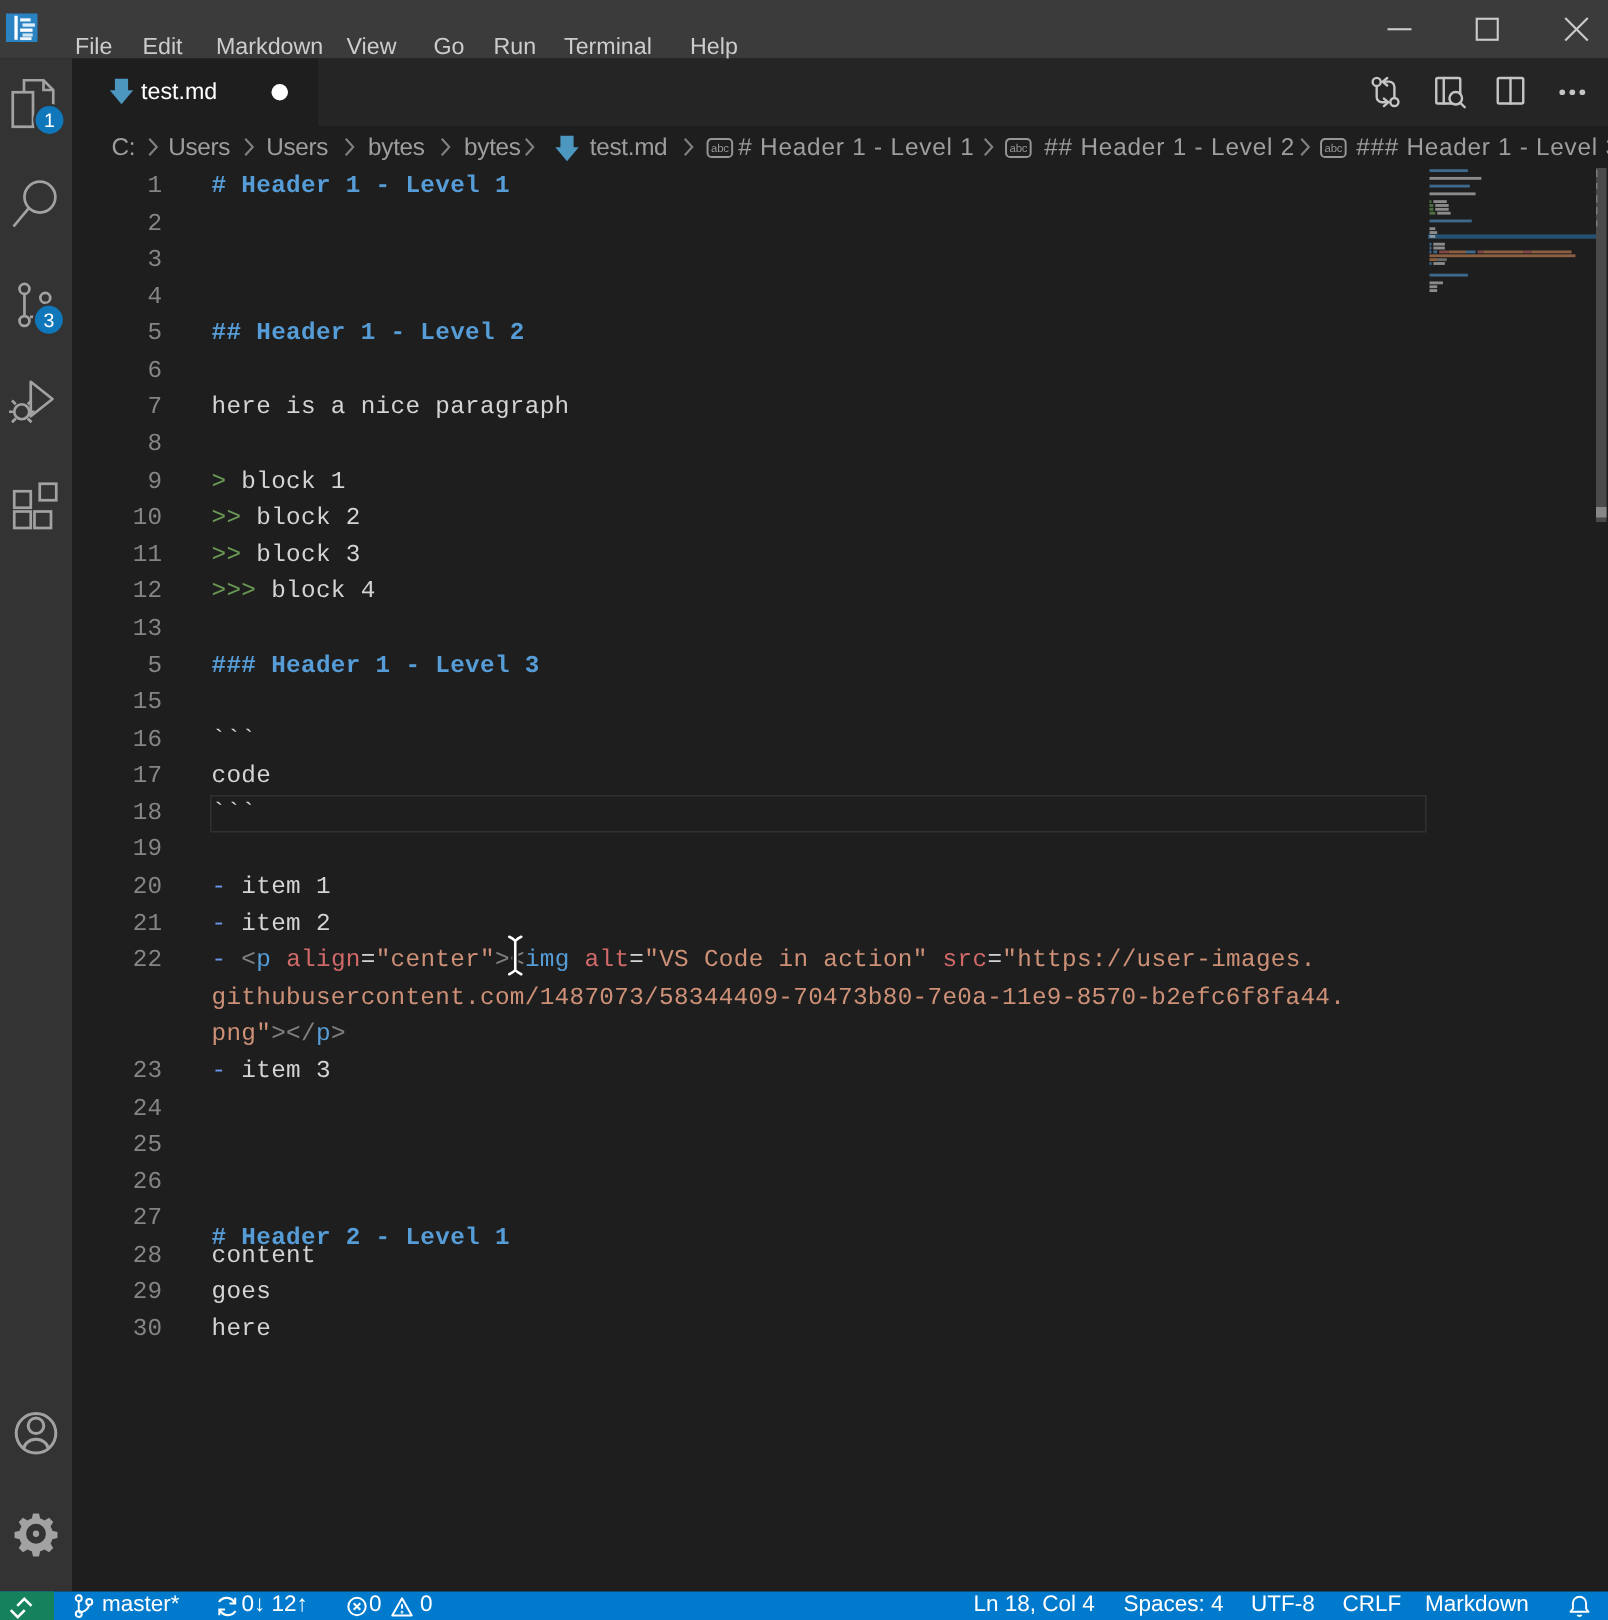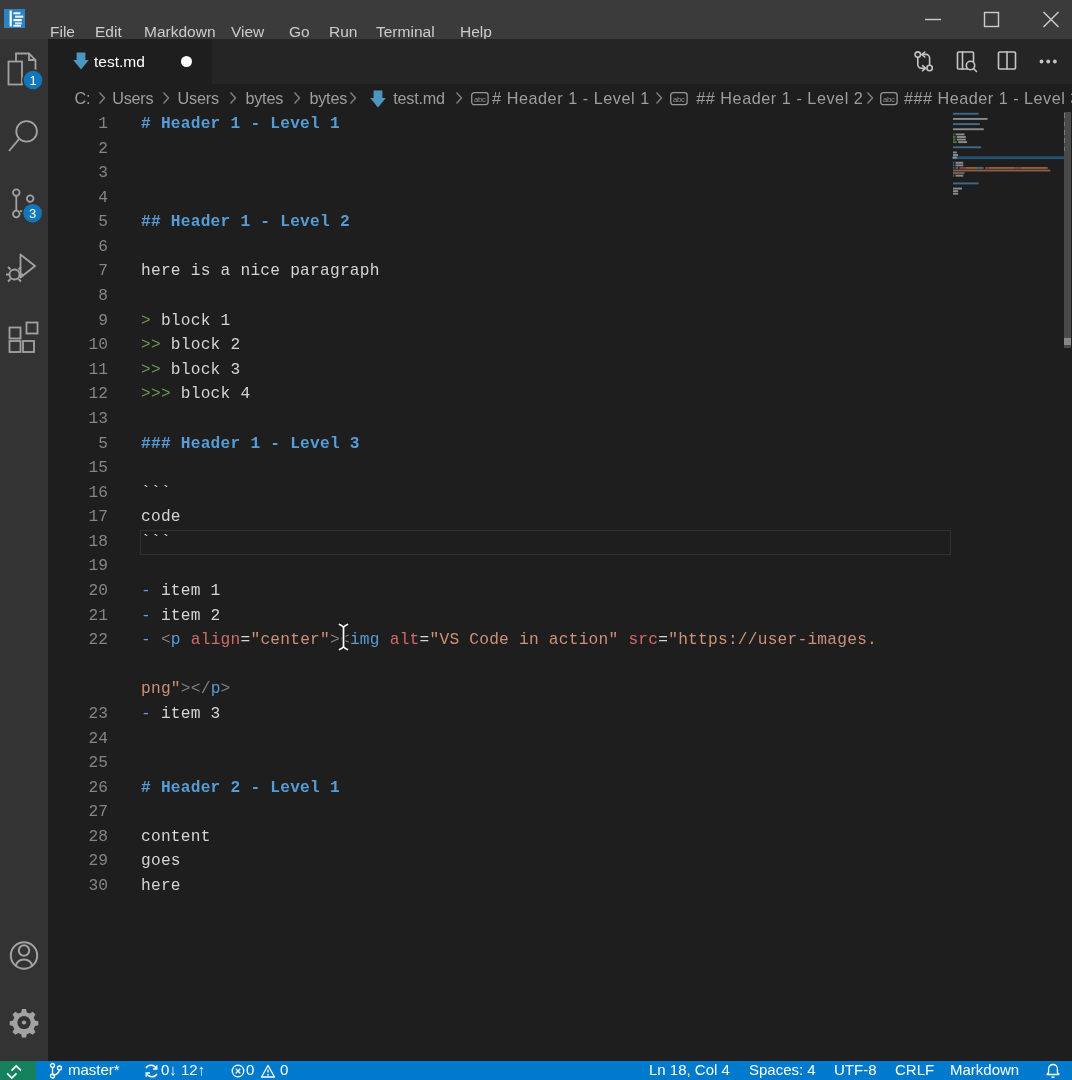--- a/index.html
+++ b/index.html
@@ -212,27 +212,28 @@
 <div class="cl" style="top:393.28px">code</div>
 <div class="ln" style="top:417.86px">18</div>
 <div class="cl" style="top:417.86px">```</div>
 <div class="ln" style="top:442.44px">19</div>
 <div class="ln" style="top:467.02px">20</div>
 <div class="cl" style="top:467.02px"><span class="lm">-</span> item 1</div>
 <div class="ln" style="top:491.60px">21</div>
 <div class="cl" style="top:491.60px"><span class="lm">-</span> item 2</div>
 <div class="ln" style="top:516.18px">22</div>
 <div class="cl" style="top:516.18px"><span class="lm">-</span> <span class="p">&lt;</span><span class="t">p</span> <span class="a">align</span>=<span class="s">"center"</span><span class="p">&gt;</span><span class="p">&lt;</span><span class="t">img</span> <span class="a">alt</span>=<span class="s">"VS Code in action"</span> <span class="a">src</span>=<span class="s">"</span><span class="s u">https://user-images.</span></div>
+<div class="cl" style="top:540.76px"><span class="s u">githubusercontent.com/1487073/58344409-70473b80-7e0a-11e9-8570-b2efc6f8fa44.</span></div>
 <div class="cl" style="top:565.34px"><span class="s u">png</span><span class="s">"</span><span class="p">&gt;&lt;/</span><span class="t">p</span><span class="p">&gt;</span></div>
 <div class="ln" style="top:589.92px">23</div>
 <div class="cl" style="top:589.92px"><span class="lm">-</span> item 3</div>
 <div class="ln" style="top:614.50px">24</div>
 <div class="ln" style="top:639.08px">25</div>
 <div class="ln" style="top:663.66px">26</div>
-<div class="cl" style="top:664px"><span class="h"># Header 2 - Level 1</span></div>
+<div class="cl" style="top:701px"><span class="h"># Header 2 - Level 1</span></div>
 <div class="ln" style="top:688.24px">27</div>
 <div class="ln" style="top:712.82px">28</div>
 <div class="cl" style="top:712.82px">content</div>
 <div class="ln" style="top:737.40px">29</div>
 <div class="cl" style="top:737.40px">goes</div>
 <div class="ln" style="top:761.98px">30</div>
 <div class="cl" style="top:761.98px">here</div>
   </div>
 <svg class="abs" style="left:952px;top:111.0px" width="120" height="100" viewBox="0 0 120 100">
 <rect x="0" y="45.26" width="112" height="2.9" fill="#255272"></rect>

